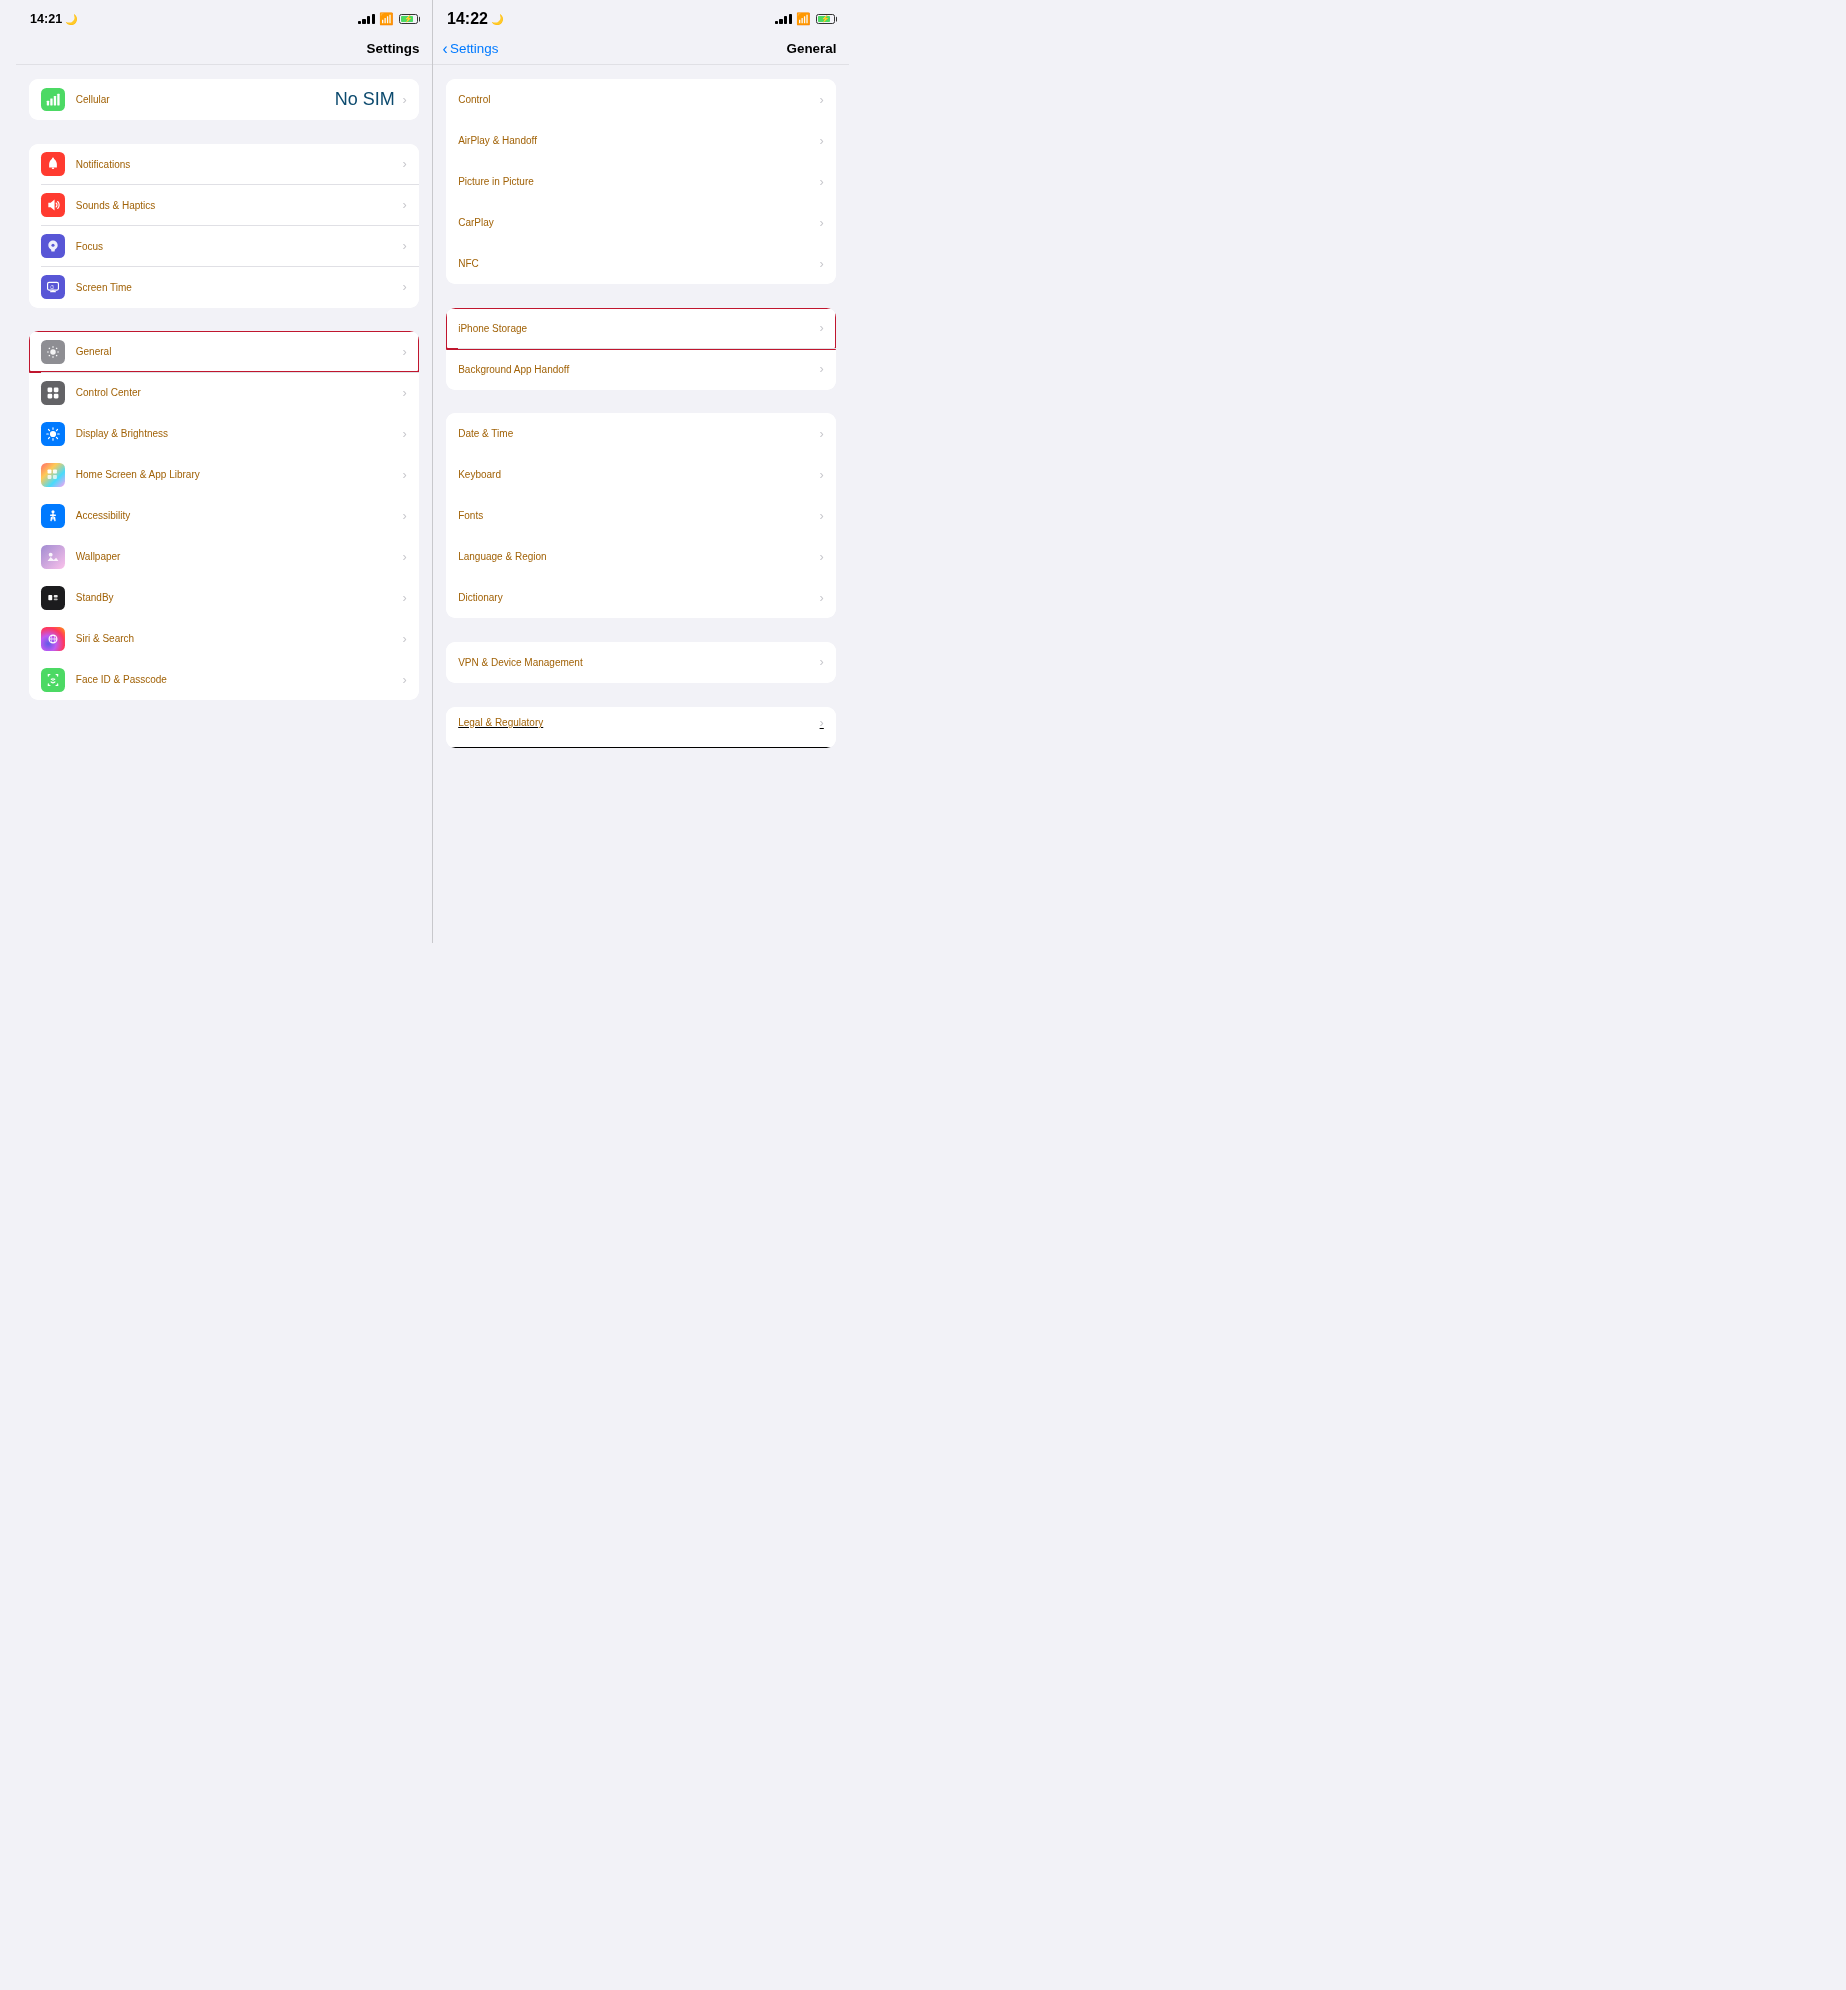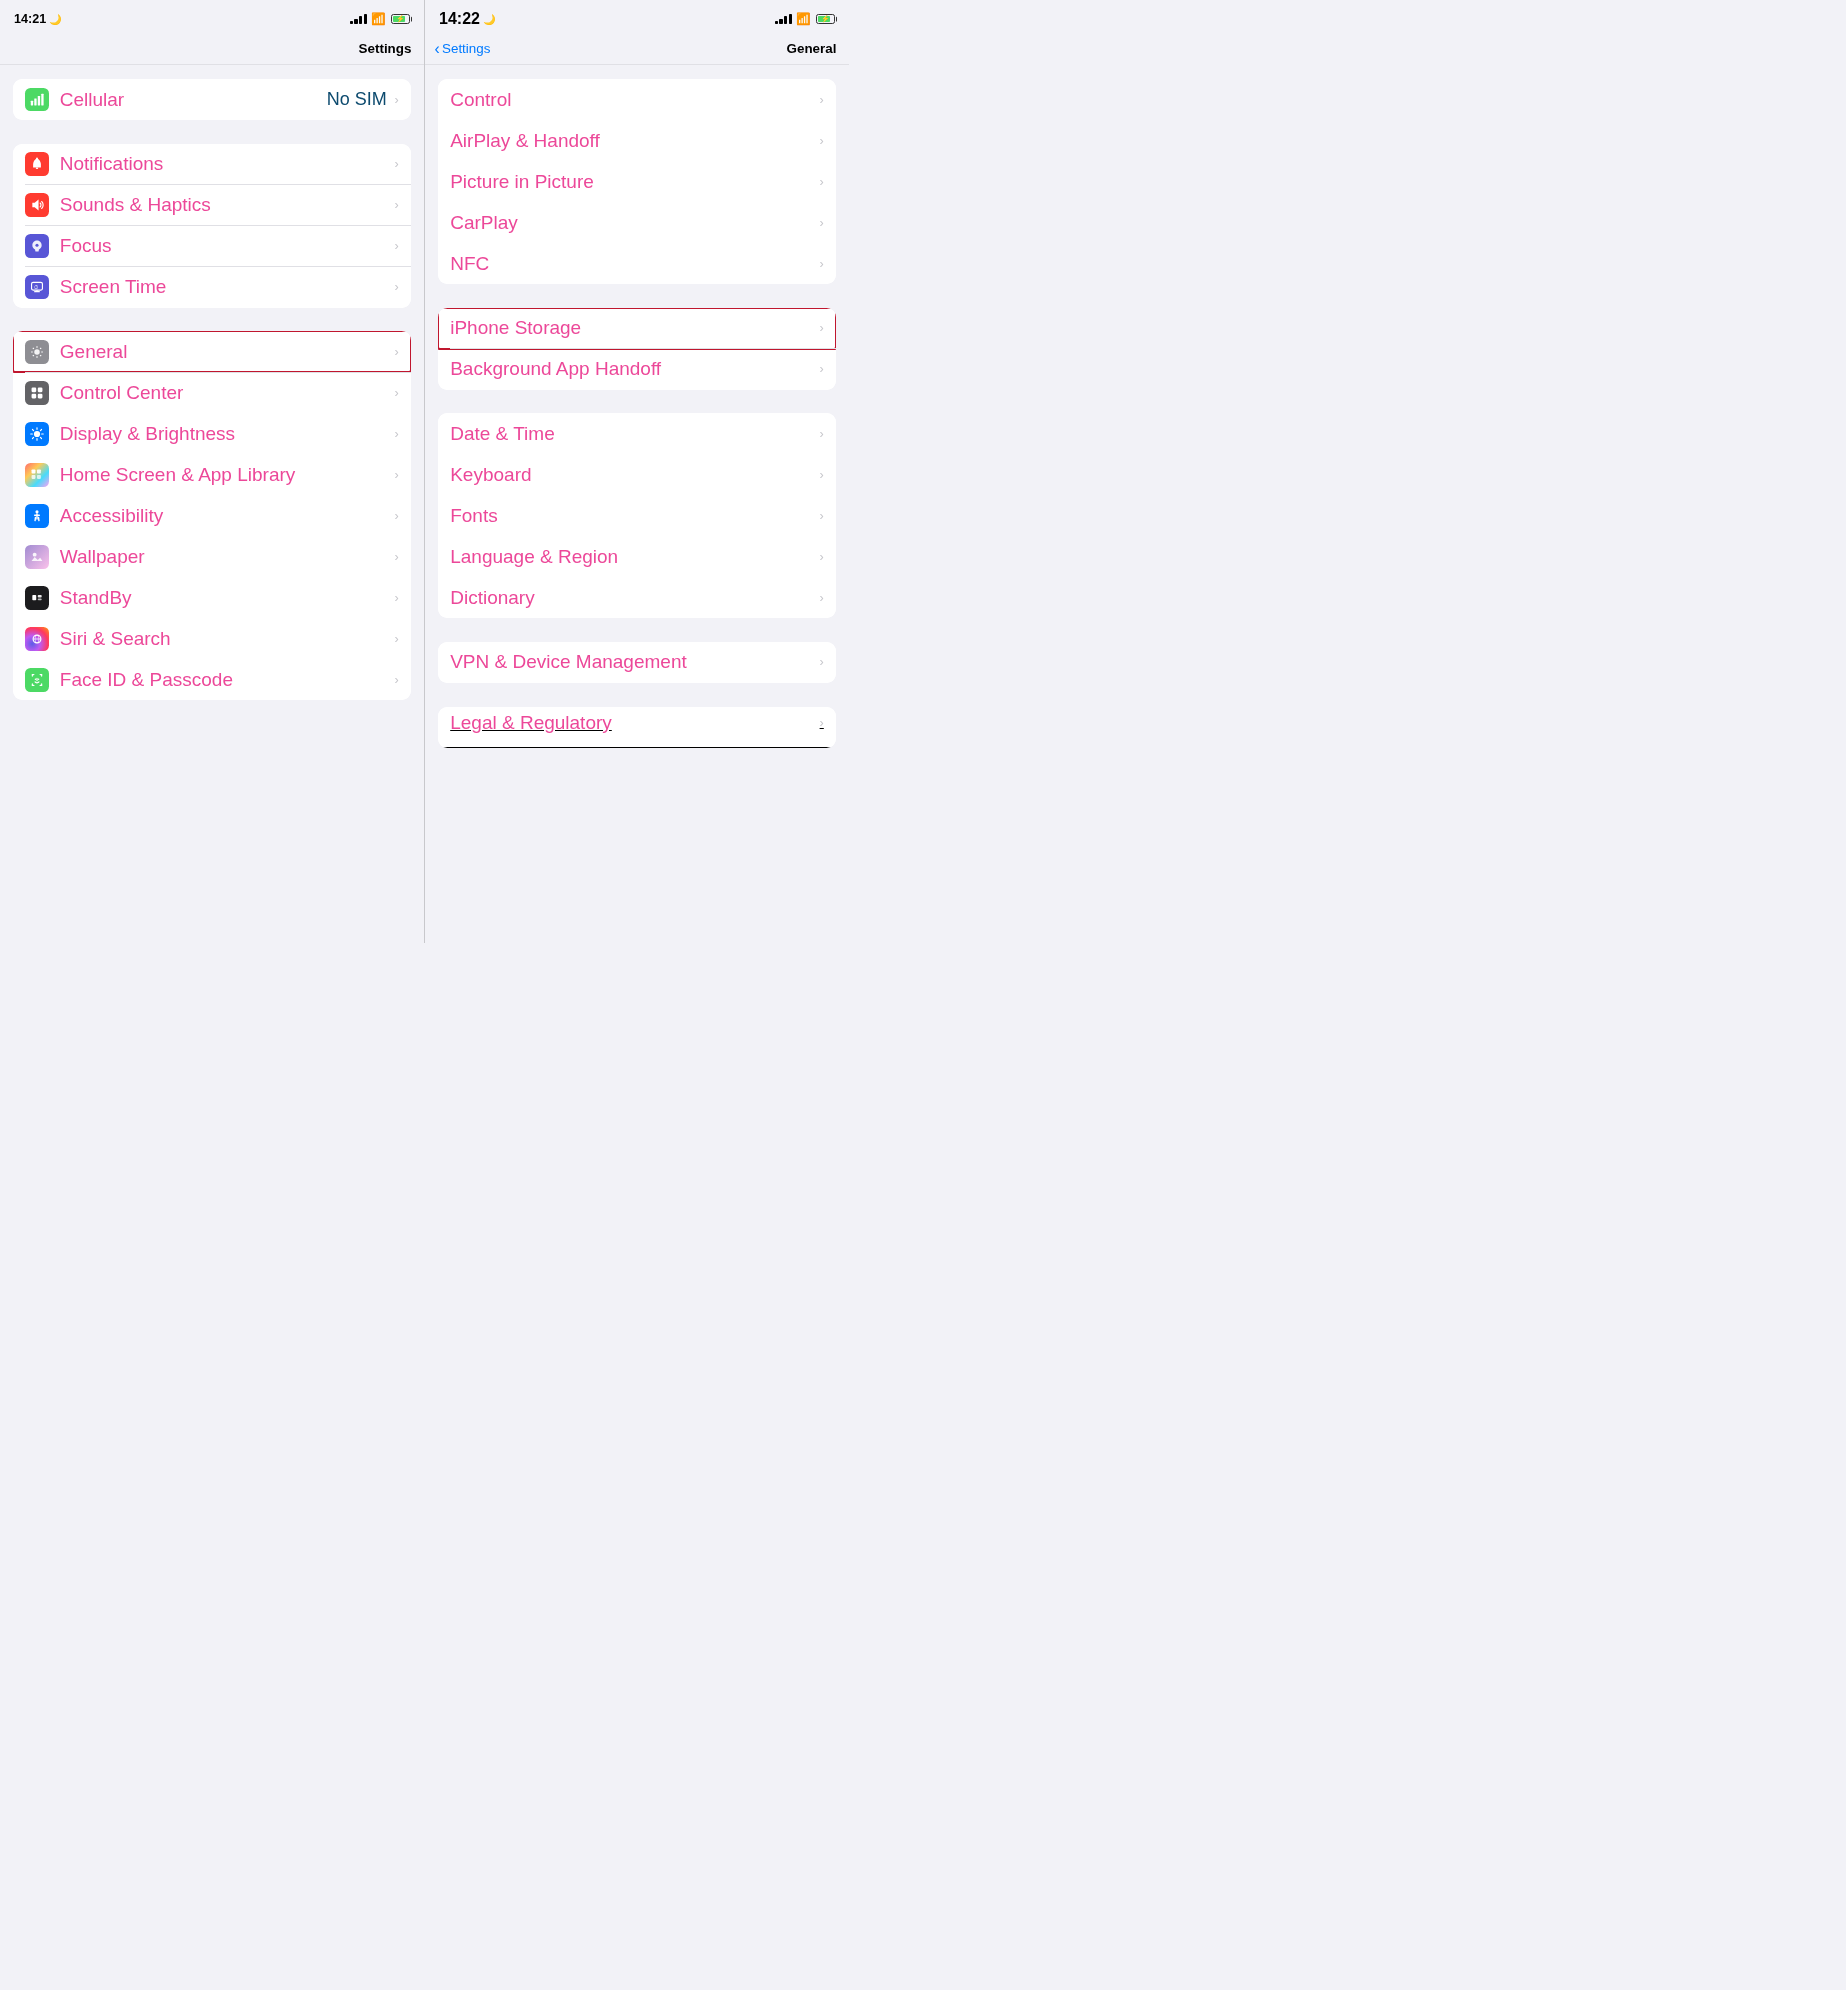--- a/index.html
+++ b/index.html
@@ -177,22 +177,22 @@
       align-items: center;
       justify-content: center;
       margin-right: 11px;
       flex-shrink: 0;
       font-size: 13.4px;
       color: #fff;
     }
 
     .row-label {
       flex: 1;
-      font-size: 19px;
-      color: #ec4899;
+      font-size: 10px;
+      color: #a16207;
     }
 
     .row-value {
       font-size: 18px;
       color: #0c4a6e;
       margin-right: 4.7px;
     }
 
     .row-chevron {
       color: #c7c7cc;
@@ -242,21 +242,21 @@
 
     .icon-faceid {
       background: #4cd964;
     }
 
     .icon-standby {
       background: #1c1c1e;
     }
 
     
-    .panel-left { border-right: 0.8px solid #c8c8cc; }
+    .panel-left { border-right: 0.8px solid #c8c8cc; margin-left: 16px; }
 
   </style>
 </head>
 <body>
 
 <div class="panel panel-left">
 
   <div class="status-bar">
     <div class="status-left">
       <span style="font-weight:600;font-size:12.6px;">14:21</span>

